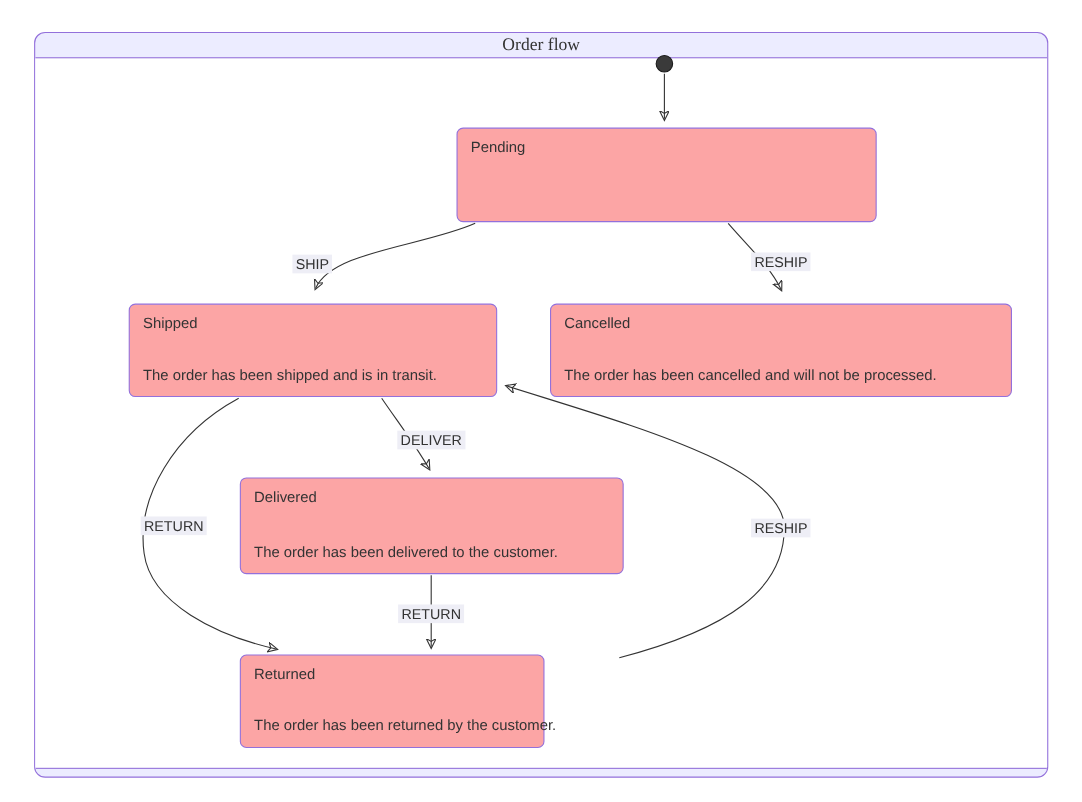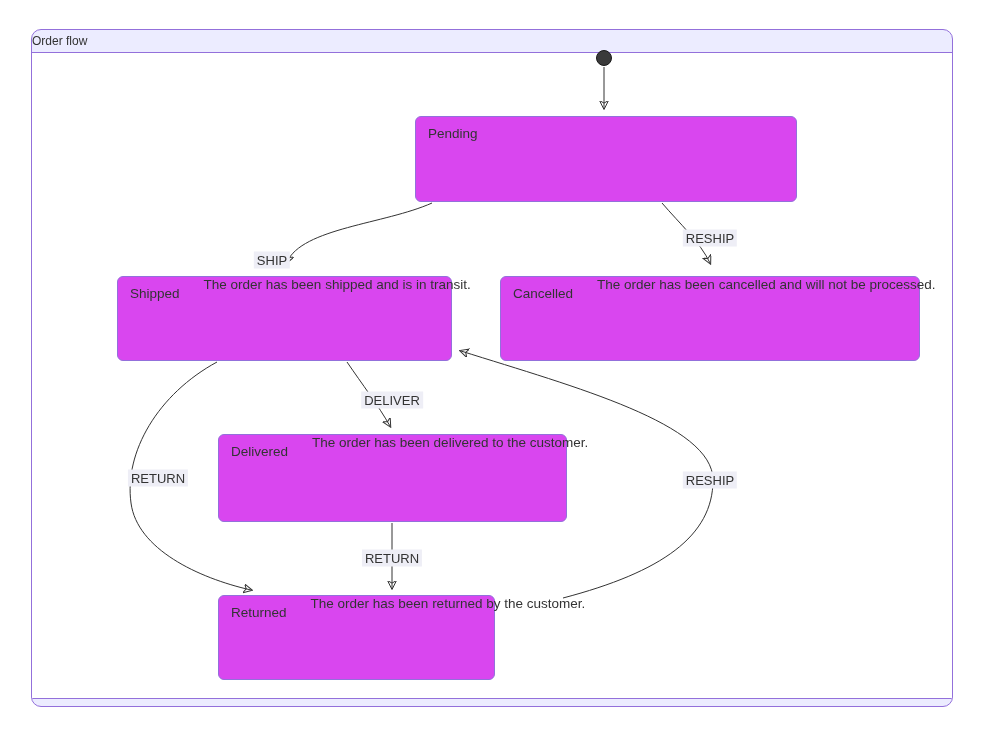--- a/index.html
+++ b/index.html
@@ -26,23 +26,24 @@
     border: 1px solid #9370DB;
     border-radius: 10px;
     z-index: 1;
     overflow: hidden;
   }
   .container-title {
     position: absolute;
     left: 0; right: 0; top: 0;
     height: 22px;
     line-height: 22px;
-    text-align: left;
-    font-size: 12px;
+    text-align: center;
+    font-size: 16px;
     color: #333333;
+    font-family: Liberation Serif, serif;
   }
   .container-body {
     position: absolute;
     left: 0; right: 0;
     top: 22px;
     bottom: 7px;
     background: #ffffff;
     border-top: 1px solid #9370DB;
     border-bottom: 1px solid #9370DB;
   }
@@ -56,27 +57,27 @@
     pointer-events: none;
   }
   svg.edges path, svg.edges line {
     fill: none;
     stroke: #333333;
     stroke-width: 1px;
   }
   
   .state-node {
     position: absolute;
-    background: #d946ef;
+    background: #fca5a5;
     border: 1px solid #9370DB;
     border-radius: 6px;
     z-index: 3;
     box-sizing: border-box;
     display: flex;
-    flex-direction: row;
+    flex-direction: column;
     justify-content: space-between;
     color: #333333;
   }
   .state-name {
     font-size: 13.5px;
     padding: 9px 12px 0 12px;
     white-space: nowrap;
   }
   .state-desc {
     font-size: 13.5px;
@@ -92,21 +93,21 @@
   .edge-label {
     position: absolute;
     transform: translate(-50%, -50%);
     z-index: 4;
     background: #eeeef6;
     color: #333333;
     font-size: 13px;
     padding: 1px 3px;
     white-space: nowrap;
   }
-  #lbl-ship        { left: 272px; top: 240px; margin-top: 20px; }
+  #lbl-ship        { left: 284px; top: 240px; }
   #lbl-cancel      { left: 710px; top: 238px; }
   #lbl-deliver     { left: 392px; top: 400px; }
   #lbl-return-left { left: 158px; top: 478px; }
   #lbl-return-mid  { left: 392px; top: 558px; }
   #lbl-reship      { left: 710px; top: 480px; }
 </style>
 </head>
 <body>
 
 <div class="stage">

